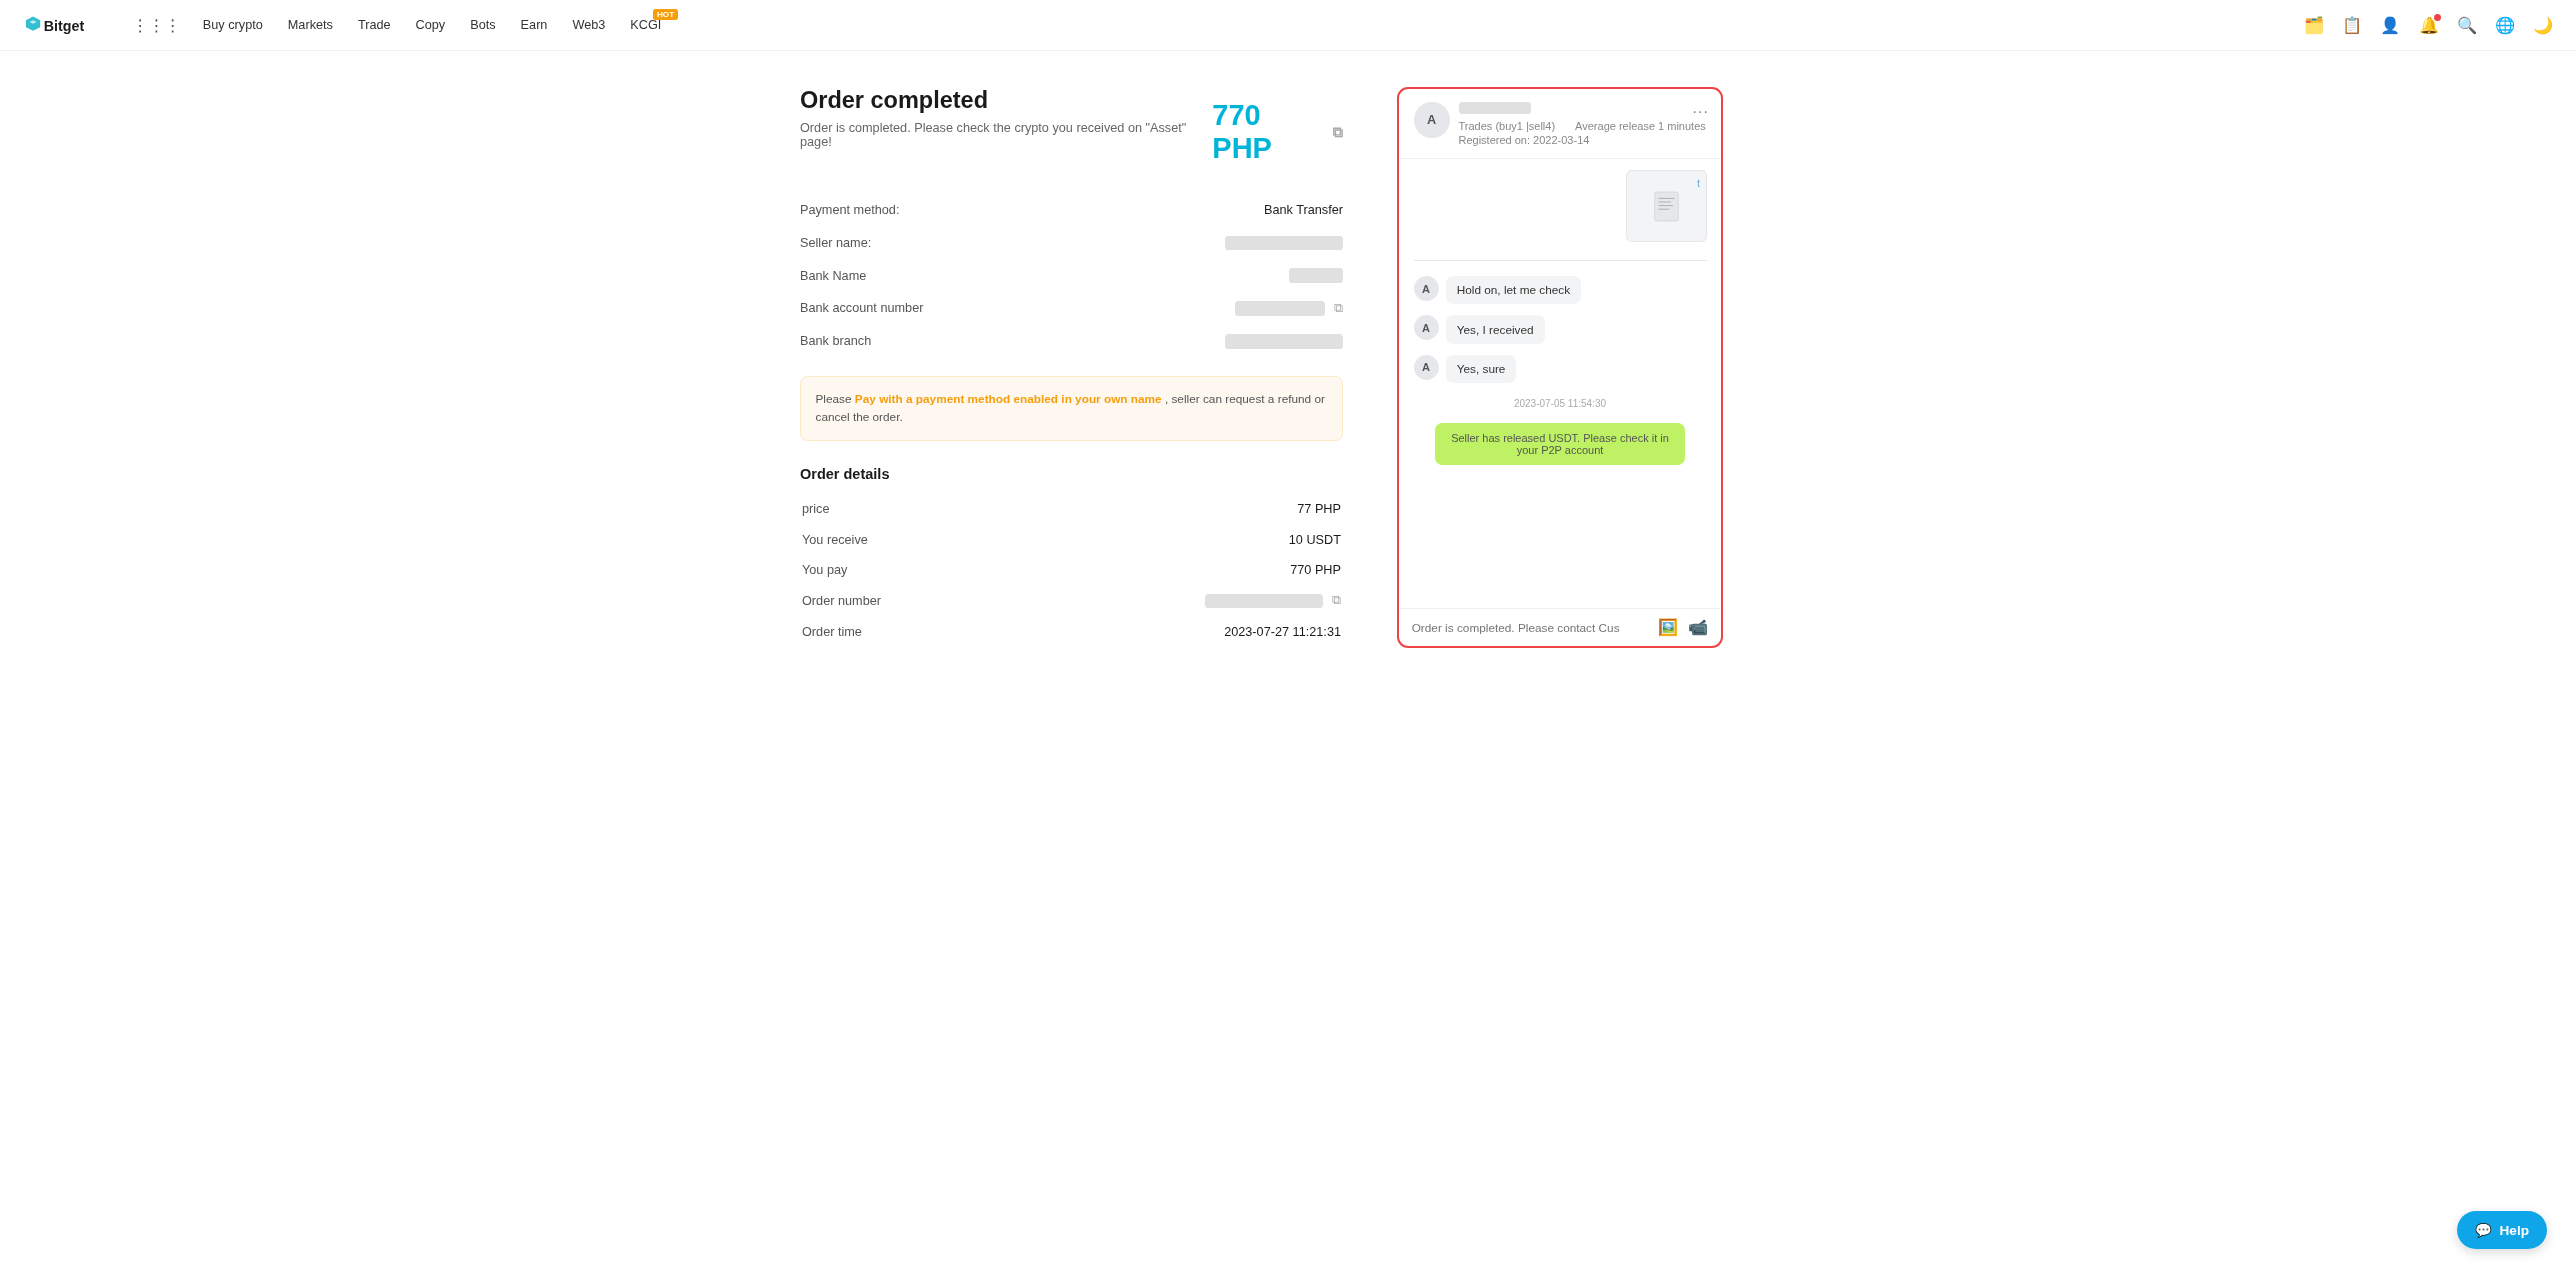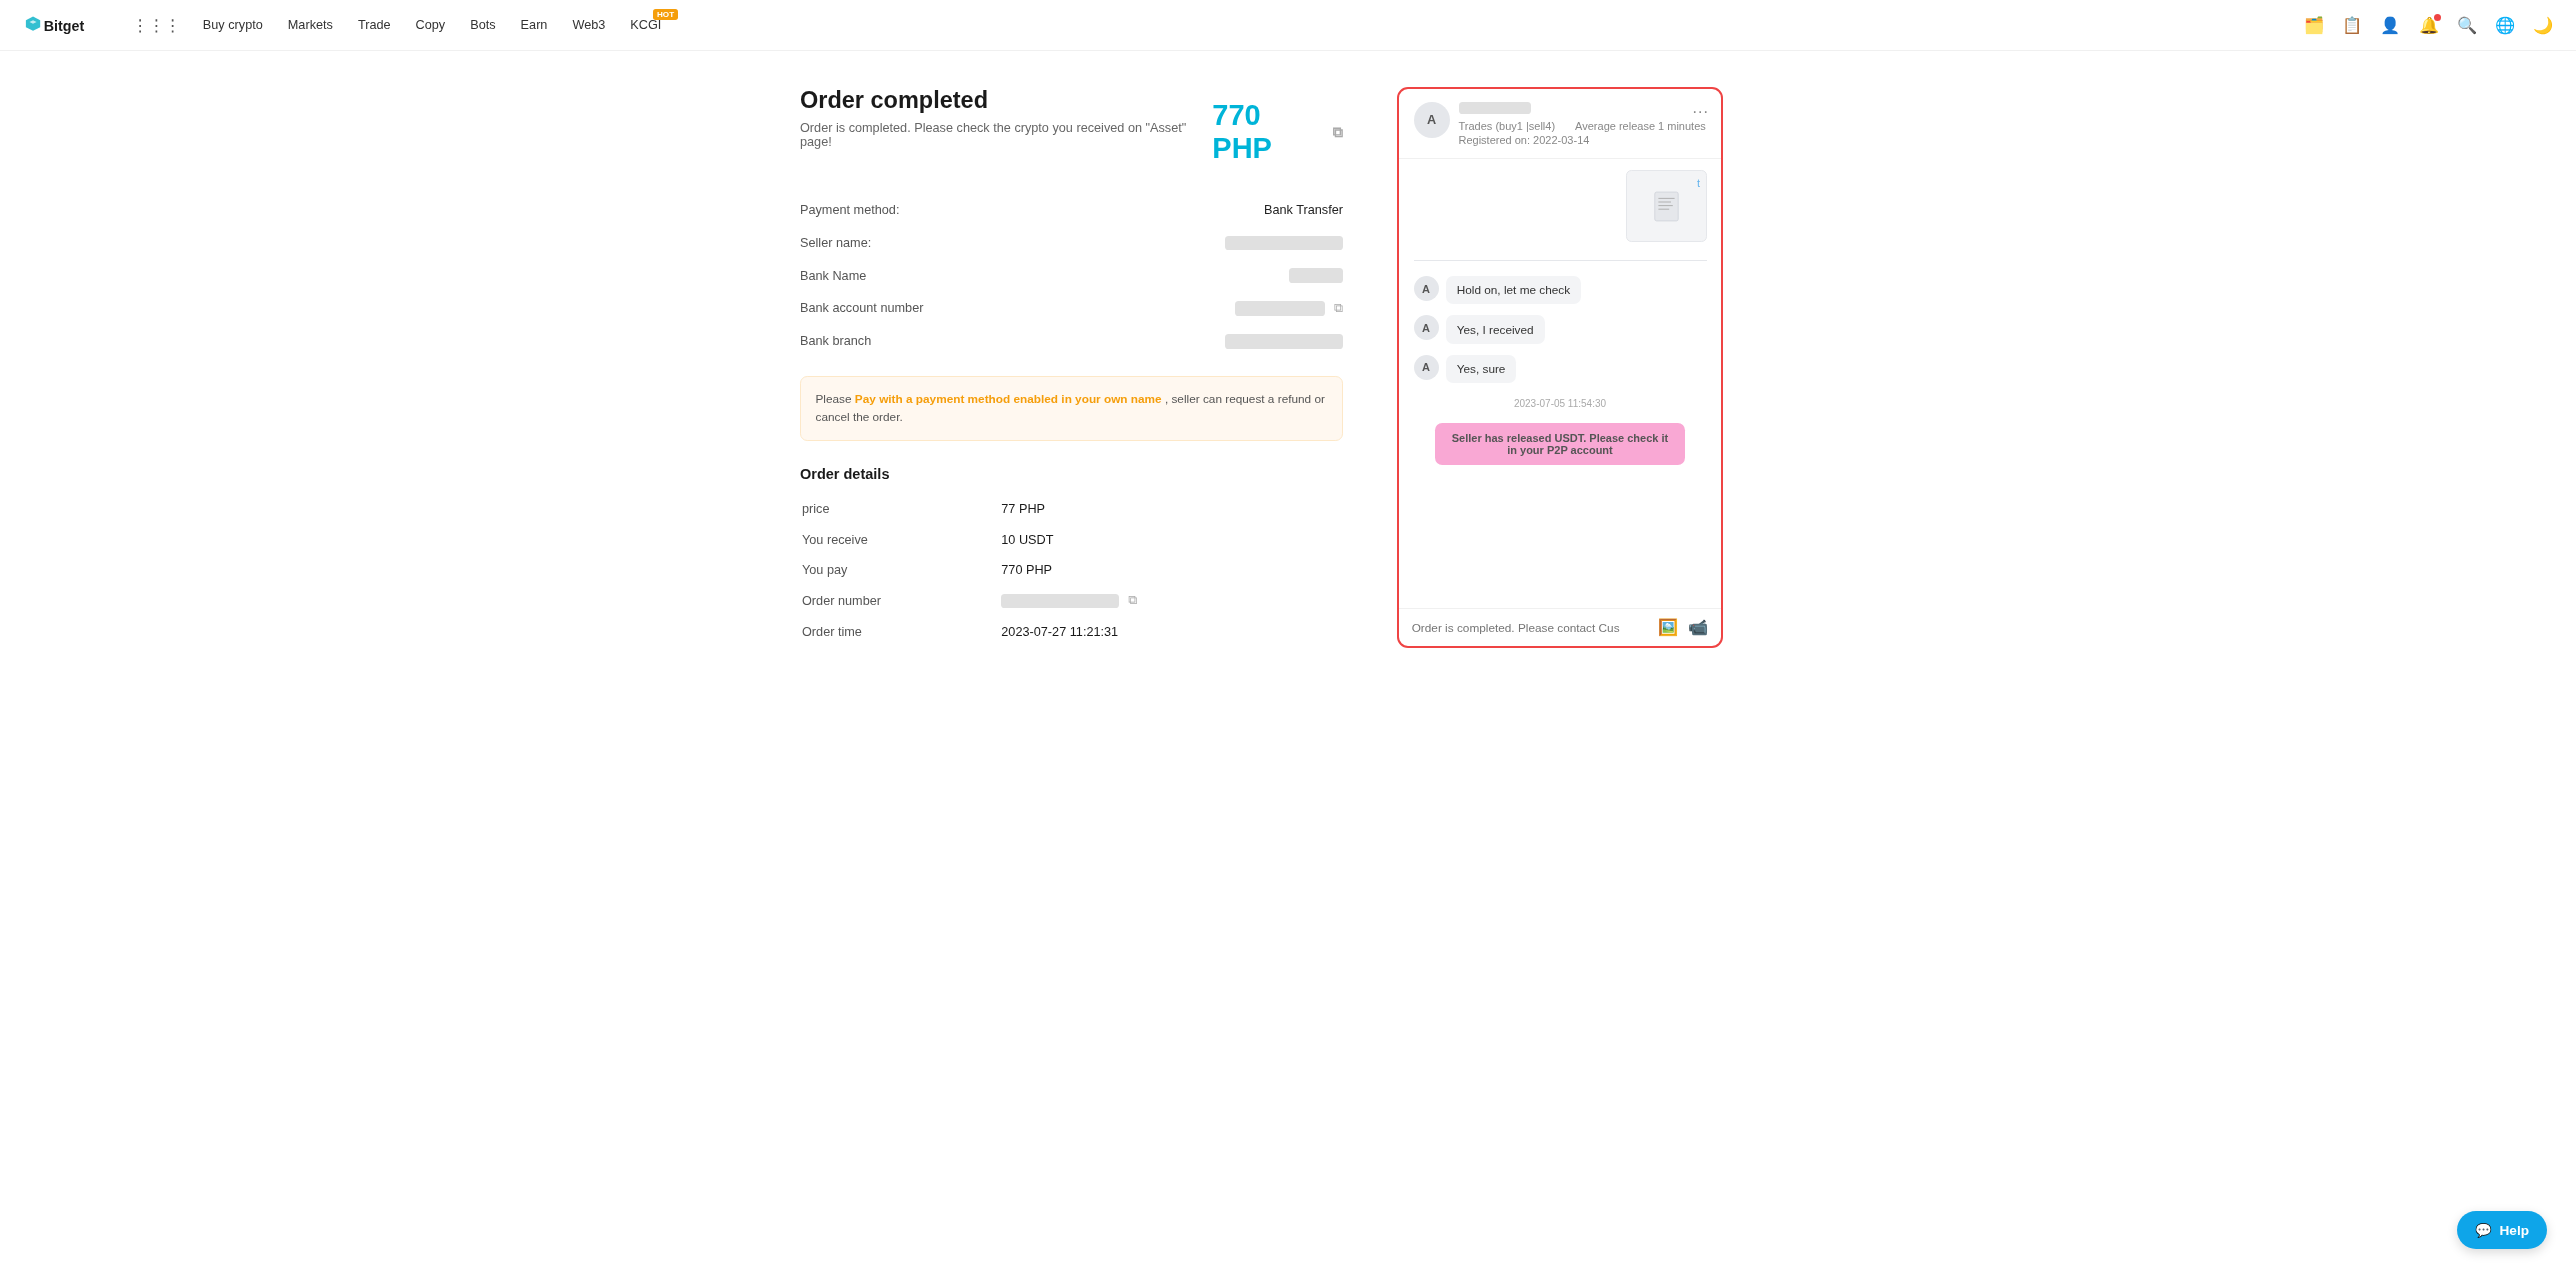--- a/index.html
+++ b/index.html
@@ -62,21 +62,21 @@
       font-size: 11.8px; color: #555; margin-top: 18px; margin-bottom: 7.2px;
       line-height: 1.6;
     }
     .warning-link { color: #f59e0b; font-weight: 600; }
 
     .section-title { font-size: 14.5px; font-weight: 700; margin-top: 25px; margin-bottom: 11px; }
 
     .order-details-table { width: 100%; }
     .order-details-table tr td { padding: 7.2px 0; font-size: 12.7px; }
     .order-details-table td:first-child { color: #555; }
-    .order-details-table td:last-child { text-align: left; }
+    .order-details-table td:last-child { text-align: right; }
 
     
     .chat-panel {
       border: 2.3px solid #ef4444; border-radius: 11px;
       overflow: hidden; display: flex; flex-direction: column;
       background: #fff; height: 561px;
     }
     .chat-header {
       padding: 12.7px 14.5px; border-bottom: 0.9px solid #f0f0f0;
       display: flex; align-items: flex-start; gap: 9px;
@@ -130,23 +130,23 @@
     .msg-bubble {
       background: #f3f4f6; border-radius: 7.2px;
       padding: 7.2px 11px; font-size: 11.8px; color: #333;
       max-width: 80%;
     }
 
     .chat-timestamp {
       text-align: center; font-size: 10px; color: #aaa; margin: 3.6px 0;
     }
     .system-msg {
-      background: #f9a8d4; border-radius: 7.2px;
+      background: #bef264; border-radius: 7.2px;
       padding: 9px 12.7px; font-size: 11px; color: #555;
-      text-align: center; margin: 0 auto; max-width: 85%; font-weight: bold;
+      text-align: center; margin: 0 auto; max-width: 85%;
     }
 
     .chat-input-area {
       border-top: 0.9px solid #f0f0f0; padding: 9px 12.7px;
       display: flex; align-items: center; gap: 9px;
     }
     .chat-input {
       flex: 1; font-size: 11.8px; color: #aaa;
       outline: none; border: none; background: transparent;
     }

